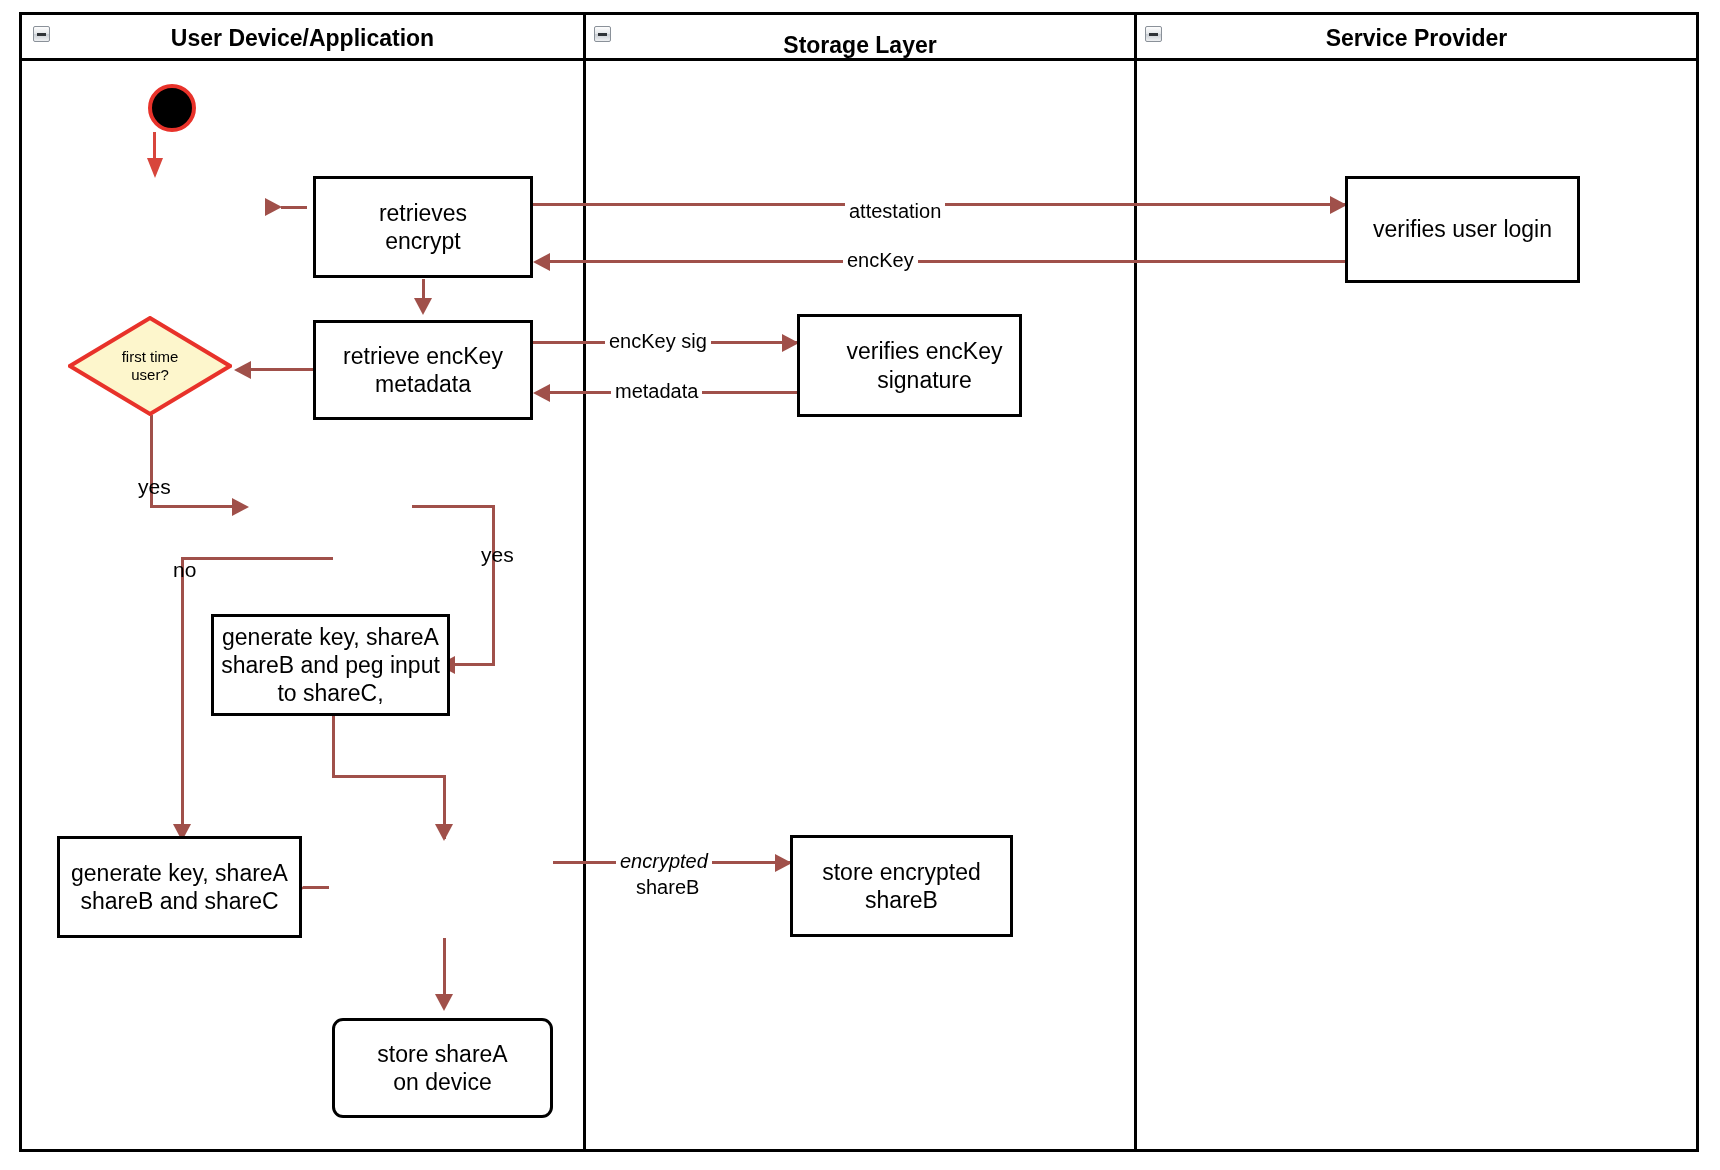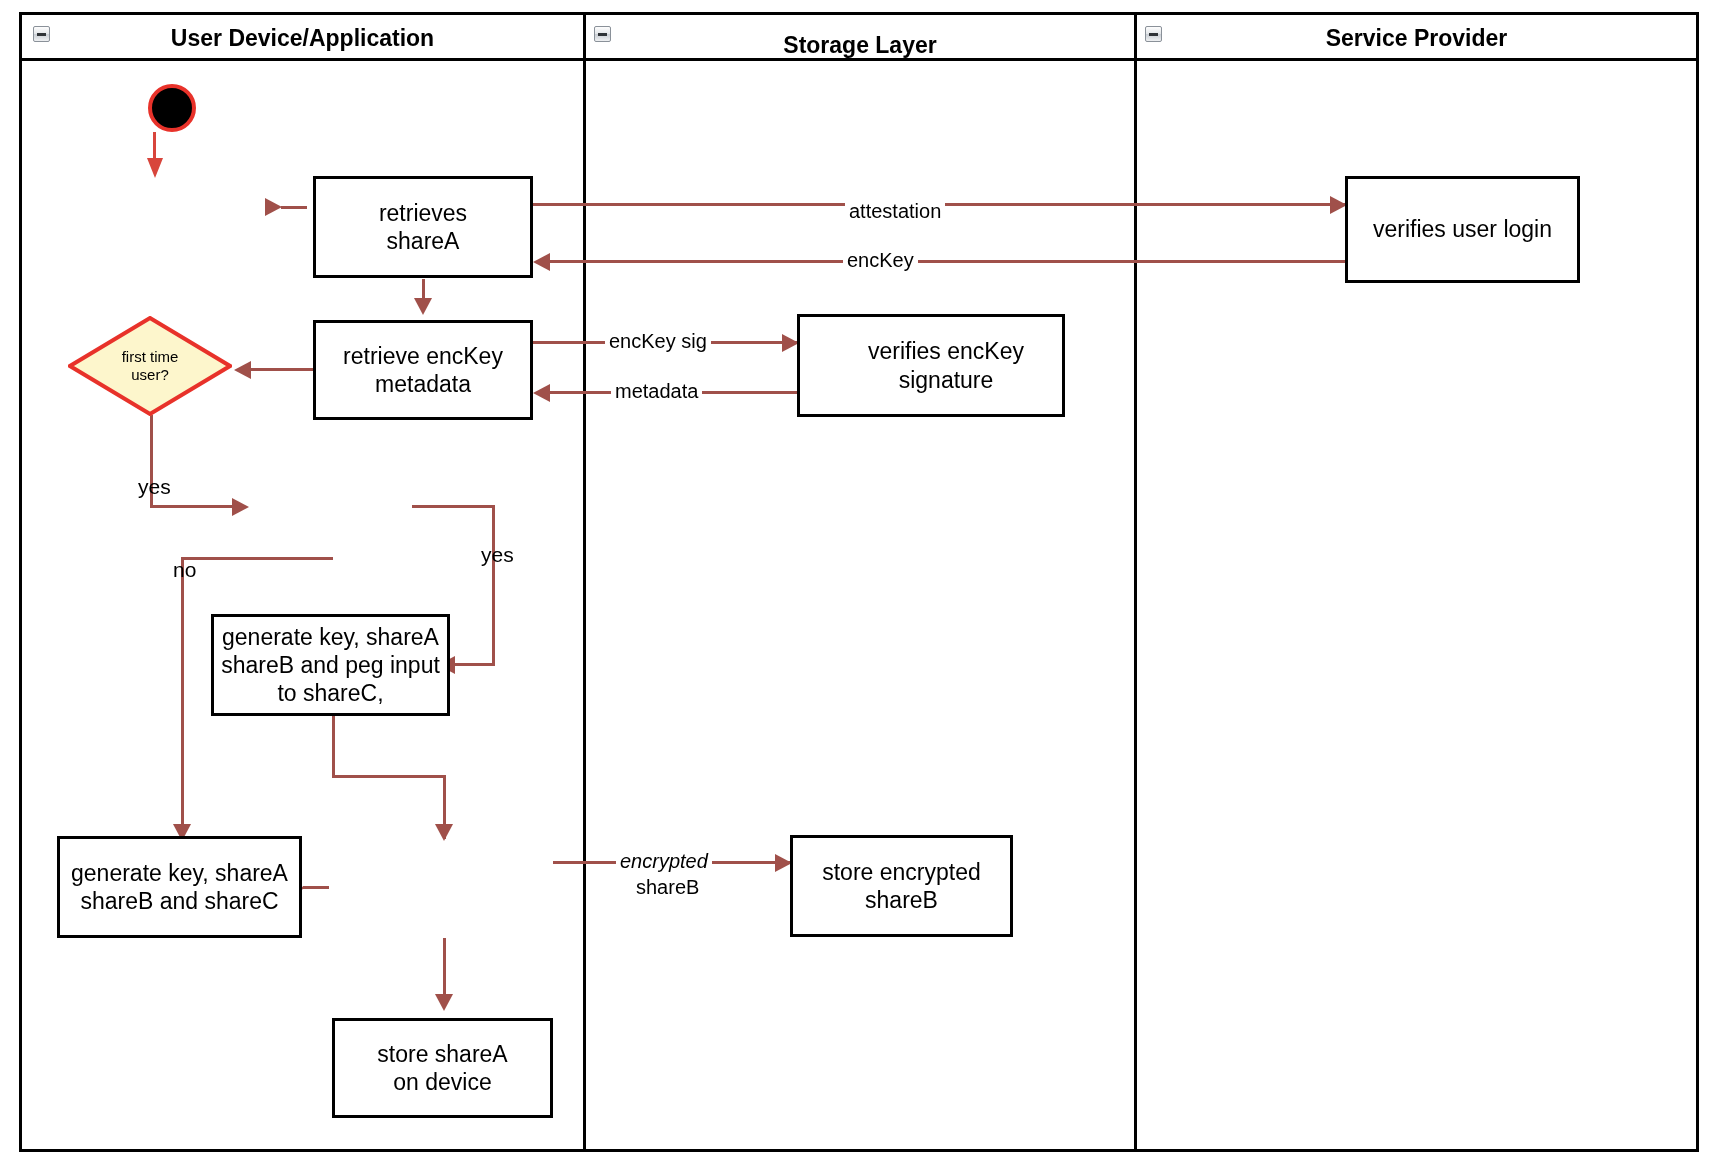--- a/index.html
+++ b/index.html
@@ -148,28 +148,28 @@
   <div class="elabel" style="left:616px;top:850px;font-style:italic;">encrypted</div>
   <div class="elabel" style="left:632px;top:876px;">shareB</div>
 
   <div class="edge v" style="left:443px;top:938px;height:62px;"></div>
   <div class="ah down" style="left:435px;top:994px;"></div>
 
   <div class="start-node" style="left:148px;top:84px;width:48px;height:48px;"></div>
 
 
   <div class="node" style="left:313px;top:176px;width:220px;height:102px;">retrieves
-shareA</div>
+encrypt</div>
 
   <div class="node" style="left:1345px;top:176px;width:235px;height:107px;">verifies user login</div>
 
   <div class="node" style="left:313px;top:320px;width:220px;height:100px;">retrieve encKey
 metadata</div>
 
-  <div class="node overflow" style="left:797px;top:314px;width:268px;height:103px;padding-left:30px;">
+  <div class="node overflow" style="left:797px;top:314px;width:225px;height:103px;padding-left:30px;">
     <span>verifies encKey signature</span>
   </div>
 
   <div class="decision" style="left:68px;top:316px;width:164px;height:100px;">
     <div class="dshape"></div>
     <svg class="dborder" viewBox="0 0 164 100" preserveAspectRatio="none">
       <polygon points="82,2 162,50 82,98 2,50" fill="none" stroke="#e8322a" stroke-width="4"></polygon>
     </svg>
     <div class="dtext">first time
 user?</div>
@@ -180,15 +180,15 @@
 shareB and peg input
 to shareC,</div>
 
   <div class="node" style="left:57px;top:836px;width:245px;height:102px;">generate key, shareA
 shareB and shareC</div>
 
 
   <div class="node" style="left:790px;top:835px;width:223px;height:102px;">store encrypted
 shareB</div>
 
-  <div class="node" style="left:332px;top:1018px;width:221px;height:100px;">store shareA
+  <div class="node" style="left:332px;top:1018px;width:221px;height:100px;border-radius:11px;">store shareA
 on device</div>
 </div>
 
 </body></html>

